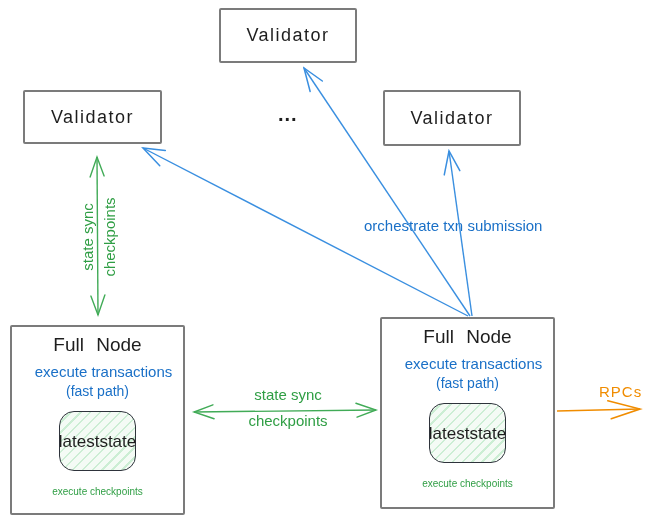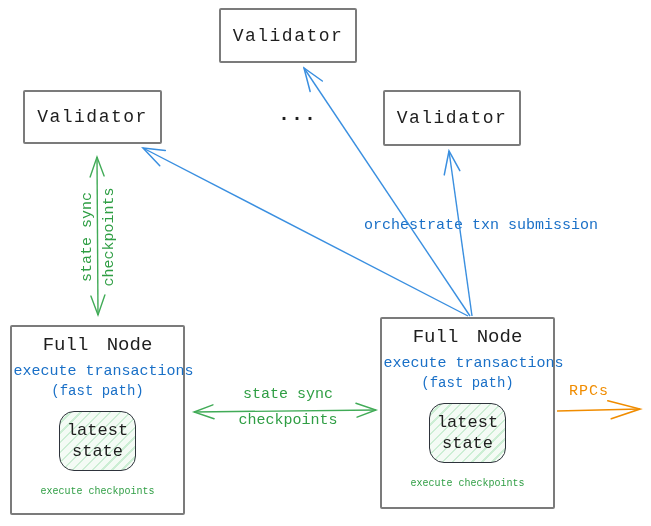--- a/index.html
+++ b/index.html
@@ -1,39 +1,39 @@
 <!DOCTYPE html>
 <html><head>
 <meta charset="utf-8">
 <style>
   html,body{margin:0;padding:0;background:#ffffff;}
   #canvas{
     position:relative;width:651px;height:526px;background:#ffffff;overflow:hidden;
-    font-family:Liberation Mono, monospace;color:#1e1e1e;
+    font-family:Liberation Sans, sans-serif;color:#1e1e1e;
   }
   .box{
     position:absolute;background:#ffffff;border:2px solid #7b7b7b;border-radius:2px;
     display:flex;align-items:center;justify-content:center;box-sizing:border-box;
   }
   .validator-label{
     font-size:18px;letter-spacing:1.5px;color:#1e1e1e;
   }
   .ellipsis{
     position:absolute;font-size:20px;font-weight:700;color:#1e1e1e;letter-spacing:1px;
   }
   .fullnode{
     position:absolute;background:#ffffff;border:2px solid #7b7b7b;border-radius:2px;
     box-sizing:border-box;display:flex;flex-direction:column;align-items:center;
   }
   .fn-title{font-size:19px;word-spacing:7px;margin-top:7px;color:#1e1e1e;}
   .fn-blue1{font-size:15px;color:#1a70c7;margin-top:7px;white-space:nowrap;margin-left:12px;}
   .fn-blue2{font-size:14px;color:#1a70c7;margin-top:3px;}
   .state-box{
     width:77px;height:60px;margin-top:12px;border:1.6px solid #2e333b;border-radius:15px;
-    box-sizing:border-box;display:flex;flex-direction:column;align-items:center;justify-content:center;
+    box-sizing:border-box;display:flex;flex-direction:row;align-items:center;justify-content:center;
     background:repeating-linear-gradient(135deg,#cceed4 0px,#cceed4 1.6px,#f4fbf5 1.6px,#f4fbf5 7px);
   }
   .state-line{font-size:17px;line-height:21px;color:#1e1e1e;}
   .fn-green{font-size:10px;color:#2f9e44;margin-top:15px;white-space:nowrap;}
   .edge-label{position:absolute;font-size:15px;white-space:nowrap;}
   .blue-text{color:#1a70c7;}
   .orange-text{color:#f08c00;}
   .vlabel{
     position:absolute;left:29px;top:215px;width:140px;height:44px;
     transform:rotate(-90deg);display:flex;flex-direction:column;align-items:center;justify-content:center;
@@ -84,21 +84,21 @@
   <div class="vlabel">
     <div>state sync</div>
     <div>checkpoints</div>
   </div>
 
   <div class="hlabel" style="left:236px;top:386px;width:104px;">state sync</div>
   <div class="hlabel" style="left:231px;top:412px;width:114px;">checkpoints</div>
 
   <div class="edge-label blue-text" style="left:364px;top:217px;">orchestrate txn submission</div>
 
-  <div class="edge-label orange-text" style="left:569px;top:383px;letter-spacing:1px;">RPCs</div>
+  <div class="edge-label orange-text" style="left:599px;top:383px;letter-spacing:1px;">RPCs</div>
 
   <svg class="overlay" width="651" height="526" viewBox="0 0 651 526">
     <defs>
       <marker id="arrB" markerUnits="userSpaceOnUse" markerWidth="28" markerHeight="20" refX="26" refY="10" orient="auto-start-reverse">
         <path d="M3,2 L26,10 L5,18" fill="none" stroke="#3a8fe0" stroke-width="1.5" stroke-linecap="round"></path>
       </marker>
       <marker id="arrG" markerUnits="userSpaceOnUse" markerWidth="26" markerHeight="20" refX="23" refY="10" orient="auto-start-reverse">
         <path d="M3,3 L23,10 L4,17" fill="none" stroke="#41ab57" stroke-width="1.4" stroke-linecap="round"></path>
       </marker>
       <marker id="arrO" markerUnits="userSpaceOnUse" markerWidth="38" markerHeight="24" refX="35" refY="12" orient="auto-start-reverse">

